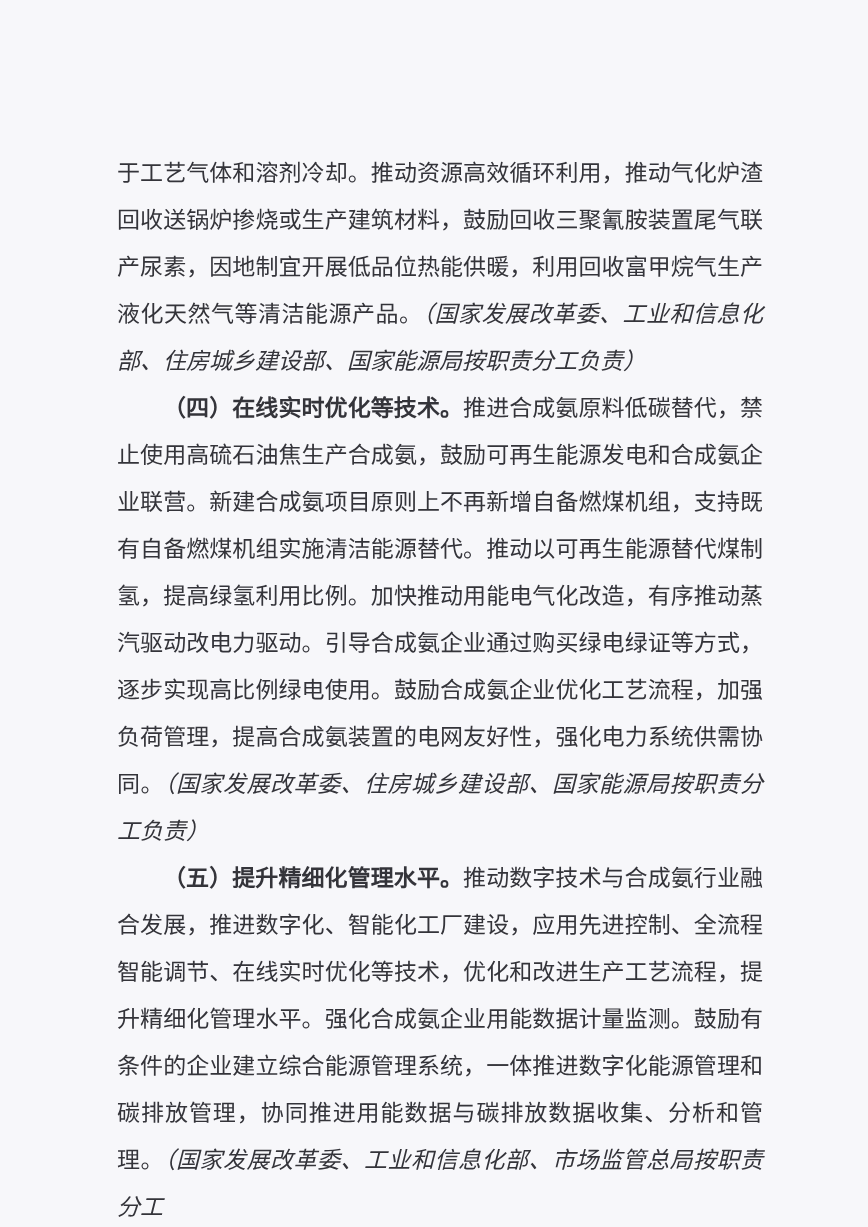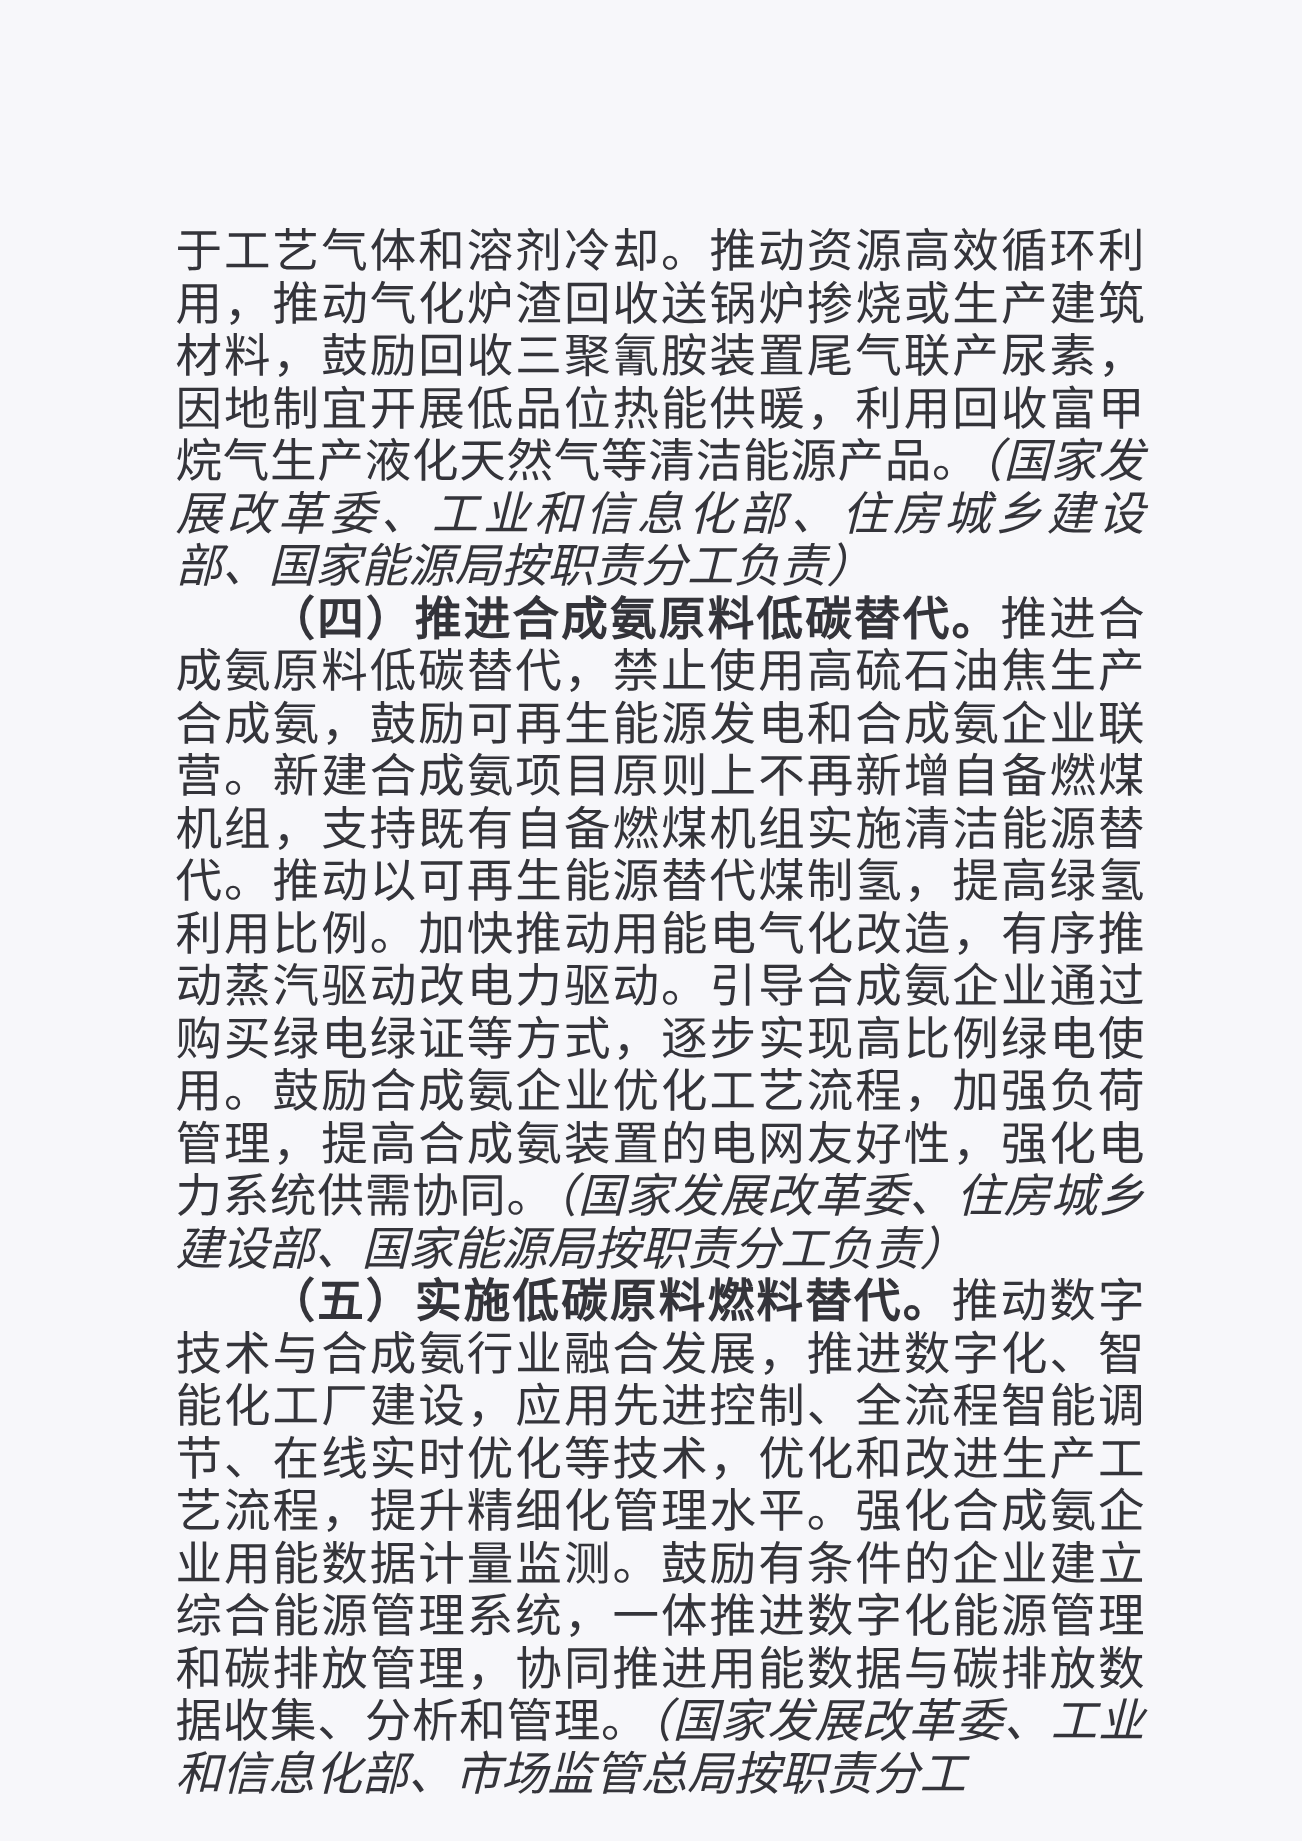--- a/index.html
+++ b/index.html
@@ -20,38 +20,38 @@
       position: relative;
     }
     .doc-page {
       position: absolute;
       top: 150px;
       left: 117px;
       width: 646px;
     }
     .para {
       margin: 0;
-      font-size: 31px;
-      line-height: 35px;
+      font-size: 23px;
+      line-height: 47px;
       color: var(--ink);
       text-align: justify;
       text-justify: inter-ideograph;
       letter-spacing: 0;
       word-break: break-all;
       line-break: strict;
     }
     .para.indent { text-indent: 2em; }
     .run-body { font-weight: normal; }
     .run-heading { font-weight: bold; }
     .run-attribution { font-style: italic; }
   </style>
 </head>
 <body>
 
 <main class="doc-page">
 
   <p class="para"><span class="run-body">于工艺气体和溶剂冷却。推动资源高效循环利用，推动气化炉渣回收送锅炉掺烧或生产建筑材料，鼓励回收三聚氰胺装置尾气联产尿素，因地制宜开展低品位热能供暖，利用回收富甲烷气生产液化天然气等清洁能源产品。</span><span class="run-attribution">（国家发展改革委、工业和信息化部、住房城乡建设部、国家能源局按职责分工负责）</span></p>
 
-  <p class="para indent"><span class="run-heading">（四）推进合成氨原料低碳替代。</span><span class="run-body">推进合成氨原料低碳替代，禁止使用高硫石油焦生产合成氨，鼓励可再生能源发电和合成氨企业联营。新建合成氨项目原则上不再新增自备燃煤机组，支持既有自备燃煤机组实施清洁能源替代。推动以可再生能源替代煤制氢，提高绿氢利用比例。加快推动用能电气化改造，有序推动蒸汽驱动改电力驱动。引导合成氨企业通过购买绿电绿证等方式，逐步实现高比例绿电使用。鼓励合成氨企业优化工艺流程，加强负荷管理，提高合成氨装置的电网友好性，强化电力系统供需协同。</span><span class="run-attribution">（国家发展改革委、住房城乡建设部、国家能源局按职责分工负责）</span></p>
+  <p class="para indent"><span class="run-heading">（四）在线实时优化等技术。</span><span class="run-body">推进合成氨原料低碳替代，禁止使用高硫石油焦生产合成氨，鼓励可再生能源发电和合成氨企业联营。新建合成氨项目原则上不再新增自备燃煤机组，支持既有自备燃煤机组实施清洁能源替代。推动以可再生能源替代煤制氢，提高绿氢利用比例。加快推动用能电气化改造，有序推动蒸汽驱动改电力驱动。引导合成氨企业通过购买绿电绿证等方式，逐步实现高比例绿电使用。鼓励合成氨企业优化工艺流程，加强负荷管理，提高合成氨装置的电网友好性，强化电力系统供需协同。</span><span class="run-attribution">（国家发展改革委、住房城乡建设部、国家能源局按职责分工负责）</span></p>
 
-  <p class="para indent"><span class="run-heading">（五）实施低碳原料燃料替代。</span><span class="run-body">推动数字技术与合成氨行业融合发展，推进数字化、智能化工厂建设，应用先进控制、全流程智能调节、在线实时优化等技术，优化和改进生产工艺流程，提升精细化管理水平。强化合成氨企业用能数据计量监测。鼓励有条件的企业建立综合能源管理系统，一体推进数字化能源管理和碳排放管理，协同推进用能数据与碳排放数据收集、分析和管理。</span><span class="run-attribution">（国家发展改革委、工业和信息化部、市场监管总局按职责分工</span></p>
+  <p class="para indent"><span class="run-heading">（五）提升精细化管理水平。</span><span class="run-body">推动数字技术与合成氨行业融合发展，推进数字化、智能化工厂建设，应用先进控制、全流程智能调节、在线实时优化等技术，优化和改进生产工艺流程，提升精细化管理水平。强化合成氨企业用能数据计量监测。鼓励有条件的企业建立综合能源管理系统，一体推进数字化能源管理和碳排放管理，协同推进用能数据与碳排放数据收集、分析和管理。</span><span class="run-attribution">（国家发展改革委、工业和信息化部、市场监管总局按职责分工</span></p>
 
 </main>
 
 </body></html>

